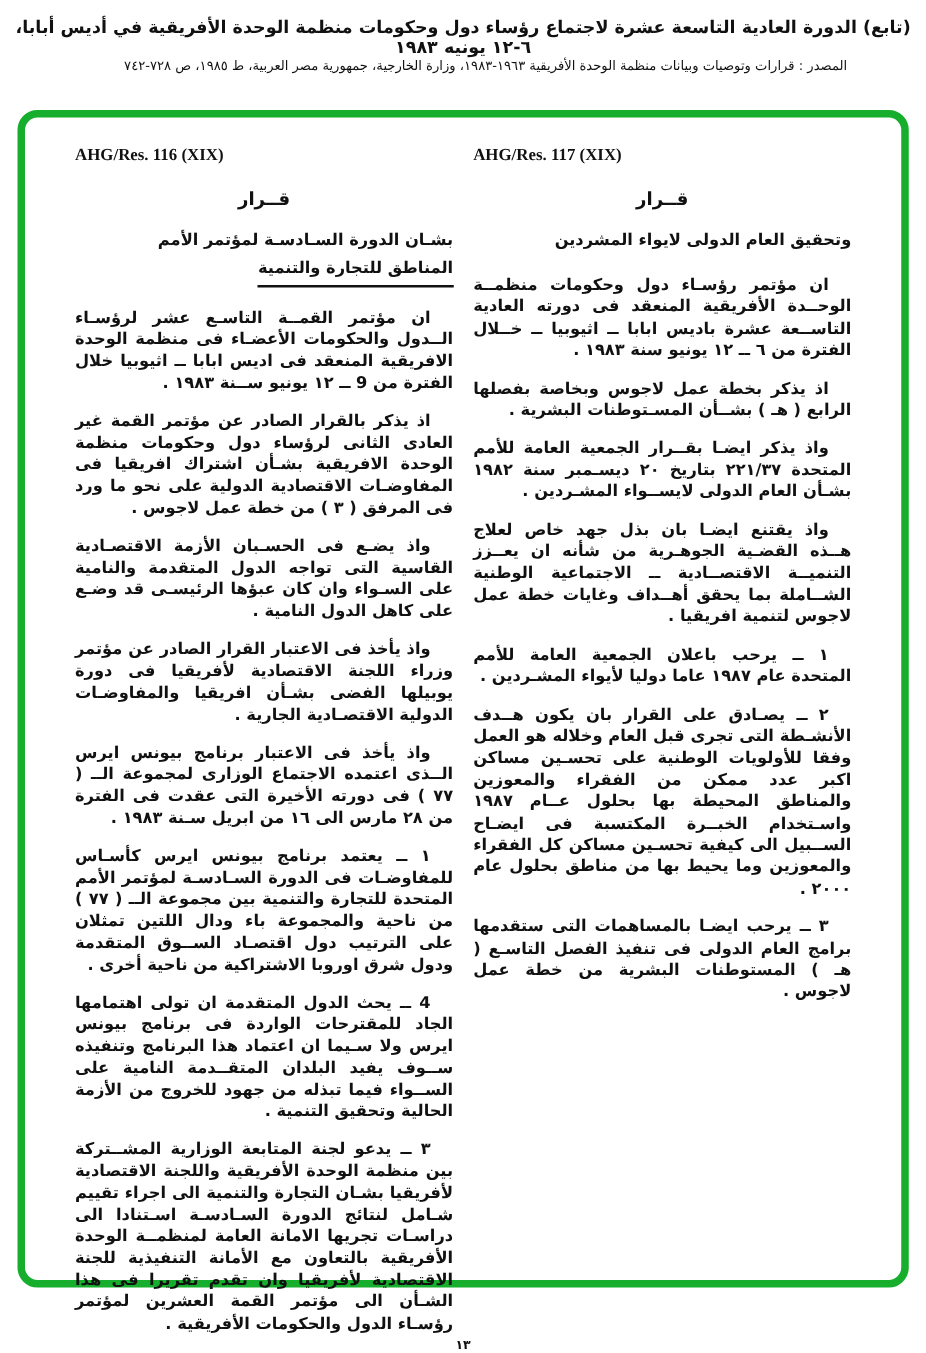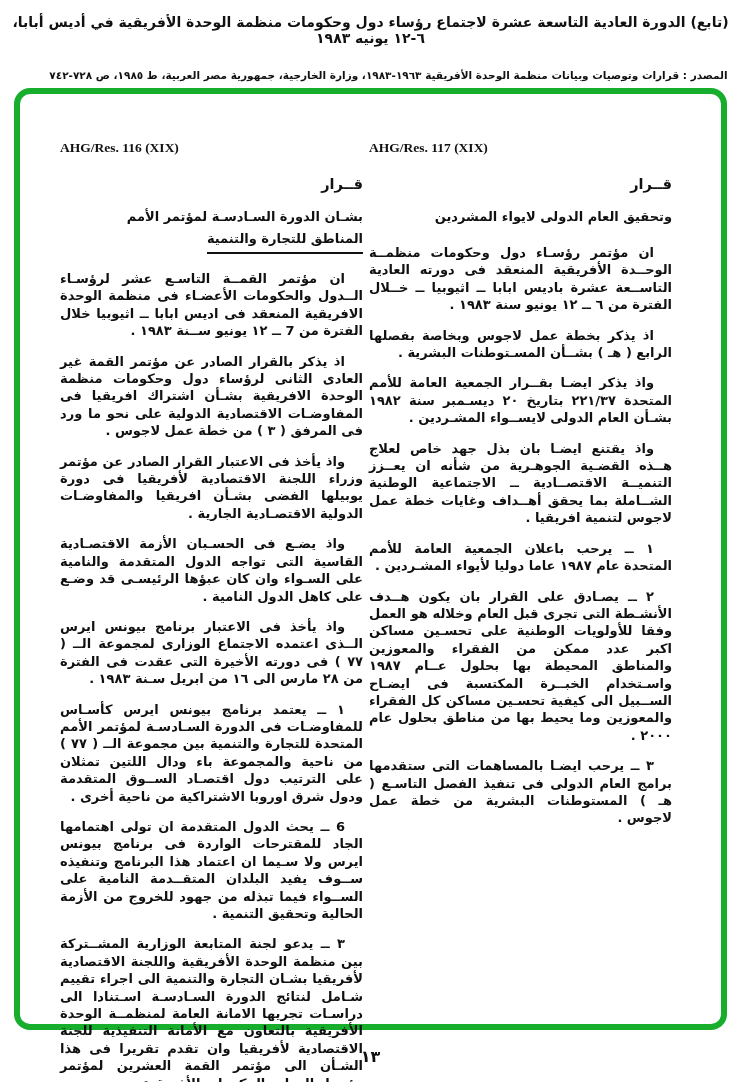--- a/index.html
+++ b/index.html
@@ -4,75 +4,75 @@
 <style>
   html,body{margin:0;padding:0;}
   body{
     width:741px;height:1082px;position:relative;background:#ffffff;
     font-family:"DejaVu Sans","Liberation Sans",sans-serif;color:#111;
     overflow:hidden;
   }
   
   .top-header{position:absolute;top:14px;left:0;right:0;text-align:center;direction:rtl;}
   .top-header .line1{font-size:14px;font-weight:700;letter-spacing:0;text-align:center;}
-  .top-header .line2{font-size:10.5px;font-weight:700;margin-top:23px;padding-left:36px;}
+  .top-header .line2{font-size:10.5px;font-weight:400;margin-top:1px;padding-left:36px;}
   
   .frame{
     position:absolute;left:14px;top:88px;width:713px;height:942px;
     border:6px solid #16ae2c;border-radius:16px;box-sizing:border-box;
     background:#fff;
   }
   .frame-inner{
     position:absolute;inset:0;padding:22px 40px 10px 40px;
-    display:flex;flex-direction:row-reverse;gap:6px;direction:rtl;margin-top:24px;
+    display:flex;flex-direction:row-reverse;gap:16px;direction:rtl;
   }
   .col{width:303px;direction:rtl;}
   .res-id{
     direction:ltr;text-align:left;font-family:"Liberation Serif","DejaVu Serif",serif;
     font-weight:700;font-size:13.5px;margin:0 0 20px 0;
   }
-  .res-heading{font-weight:700;font-size:14.5px;margin:0 0 14px 0;}
+  .res-heading{text-align:center;font-weight:700;font-size:14.5px;margin:0 0 14px 0;}
   .res-title{text-align:right;font-weight:700;font-size:13px;line-height:22px;margin:0 0 16px 0;}
   .underlined{display:inline-block;border-bottom:2px solid #111;padding-bottom:2px;}
   .para{
     font-size:13px;line-height:17.4px;font-weight:700;
     text-align:justify;text-indent:18px;margin:0 0 13px 0;
   }
   .col .para:last-child{margin-bottom:0;}
   
   .page-number{
-    position:absolute;bottom:16px;left:0;right:0;text-align:center;
-    font-size:16px;font-weight:700;direction:rtl;
+    position:absolute;bottom:0;left:0;right:0;text-align:center;
+    font-size:10px;font-weight:700;direction:rtl;
   }
 </style>
 </head>
 <body>
 
 <div class="top-header">
   <div class="line1">(تابع) الدورة العادية التاسعة عشرة لاجتماع رؤساء دول وحكومات منظمة الوحدة الأفريقية في أديس أبابا، ٦-١٢ يونيه ١٩٨٣</div>
   <div class="line2">المصدر : قرارات وتوصيات وبيانات منظمة الوحدة الأفريقية ١٩٦٣-١٩٨٣، وزارة الخارجية، جمهورية مصر العربية، ط ١٩٨٥، ص ٧٢٨-٧٤٢</div>
 </div>
 
 <div class="frame">
   <div class="frame-inner">
 
     <div class="col">
       <div class="res-id">AHG/Res. 116 (XIX)</div>
       <div class="res-heading">قــرار</div>
       <div class="res-title">
         <span>بشـان الدورة السـادسـة لمؤتمر الأمم</span><br>
         <span class="underlined">المناطق للتجارة والتنمية</span>
       </div>
-      <p class="para">ان مؤتمر القمــة التاسـع عشر لرؤسـاء الــدول والحكومات الأعضـاء فى منظمة الوحدة الافريقية المنعقد فى اديس ابابا ــ اثيوبيا خلال الفترة من 7 ــ ١٢ يونيو ســنة ١٩٨٣ .</p>
+      <p class="para">ان مؤتمر القمــة التاسـع عشر لرؤسـاء الــدول والحكومات الأعضـاء فى منظمة الوحدة الافريقية المنعقد فى اديس ابابا ــ اثيوبيا خلال الفترة من 9 ــ ١٢ يونيو ســنة ١٩٨٣ .</p>
       <p class="para">اذ يذكر بالقرار الصادر عن مؤتمر القمة غير العادى الثانى لرؤساء دول وحكومات منظمة الوحدة الافريقية بشـأن اشتراك افريقيا فى المفاوضـات الاقتصادية الدولية على نحو ما ورد فى المرفق ( ٣ ) من خطة عمل لاجوس .</p>
+      <p class="para">واذ يضـع فى الحسـبان الأزمة الاقتصـادية القاسية التى تواجه الدول المتقدمة والنامية على السـواء وان كان عبؤها الرئيسـى قد وضـع على كاهل الدول النامية .</p>
       <p class="para">واذ يأخذ فى الاعتبار القرار الصادر عن مؤتمر وزراء اللجنة الاقتصادية لأفريقيا فى دورة يوبيلها الفضى بشـأن افريقيا والمفاوضـات الدولية الاقتصـادية الجارية .</p>
-      <p class="para">واذ يضـع فى الحسـبان الأزمة الاقتصـادية القاسية التى تواجه الدول المتقدمة والنامية على السـواء وان كان عبؤها الرئيسـى قد وضـع على كاهل الدول النامية .</p>
       <p class="para">واذ يأخذ فى الاعتبار برنامج بيونس ايرس الــذى اعتمده الاجتماع الوزارى لمجموعة الــ ( ٧٧ ) فى دورته الأخيرة التى عقدت فى الفترة من ٢٨ مارس الى ١٦ من ابريل سـنة ١٩٨٣ .</p>
       <p class="para">١ ــ يعتمد برنامج بيونس ايرس كأسـاس للمفاوضـات فى الدورة السـادسـة لمؤتمر الأمم المتحدة للتجارة والتنمية بين مجموعة الــ ( ٧٧ ) من ناحية والمجموعة باء ودال اللتين تمثلان على الترتيب دول اقتصـاد الســوق المتقدمة ودول شرق اوروبا الاشتراكية من ناحية أخرى .</p>
-      <p class="para">6 ــ يحث الدول المتقدمة ان تولى اهتمامها الجاد للمقترحات الواردة فى برنامج بيونس ايرس ولا سـيما ان اعتماد هذا البرنامج وتنفيذه ســوف يفيد البلدان المتقــدمة النامية على الســواء فيما تبذله من جهود للخروج من الأزمة الحالية وتحقيق التنمية .</p>
+      <p class="para">4 ــ يحث الدول المتقدمة ان تولى اهتمامها الجاد للمقترحات الواردة فى برنامج بيونس ايرس ولا سـيما ان اعتماد هذا البرنامج وتنفيذه ســوف يفيد البلدان المتقــدمة النامية على الســواء فيما تبذله من جهود للخروج من الأزمة الحالية وتحقيق التنمية .</p>
       <p class="para">٣ ــ يدعو لجنة المتابعة الوزارية المشــتركة بين منظمة الوحدة الأفريقية واللجنة الاقتصادية لأفريقيا بشـان التجارة والتنمية الى اجراء تقييم شـامل لنتائج الدورة السـادسـة اسـتنادا الى دراسـات تجريها الامانة العامة لمنظمــة الوحدة الأفريقية بالتعاون مع الأمانة التنفيذية للجنة الاقتصادية لأفريقيا وان تقدم تقريرا فى هذا الشـأن الى مؤتمر القمة العشرين لمؤتمر رؤسـاء الدول والحكومات الأفريقية .</p>
     </div>
 
     <div class="col">
       <div class="res-id">AHG/Res. 117 (XIX)</div>
       <div class="res-heading">قــرار</div>
       <div class="res-title">وتحقيق العام الدولى لايواء المشردين</div>
       <p class="para">ان مؤتمر رؤسـاء دول وحكومات منظمــة الوحــدة الأفريقية المنعقد فى دورته العادية التاســعة عشرة باديس ابابا ــ اثيوبيا ــ خــلال الفترة من ٦ ــ ١٢ يونيو سنة ١٩٨٣ .</p>
       <p class="para">اذ يذكر بخطة عمل لاجوس وبخاصة بفصلها الرابع ( هـ ) بشــأن المسـتوطنات البشرية .</p>
       <p class="para">واذ يذكر ايضـا بقــرار الجمعية العامة للأمم المتحدة ٢٢١/٣٧ بتاريخ ٢٠ ديسـمبر سنة ١٩٨٢ بشـأن العام الدولى لايســواء المشـردين .</p>

